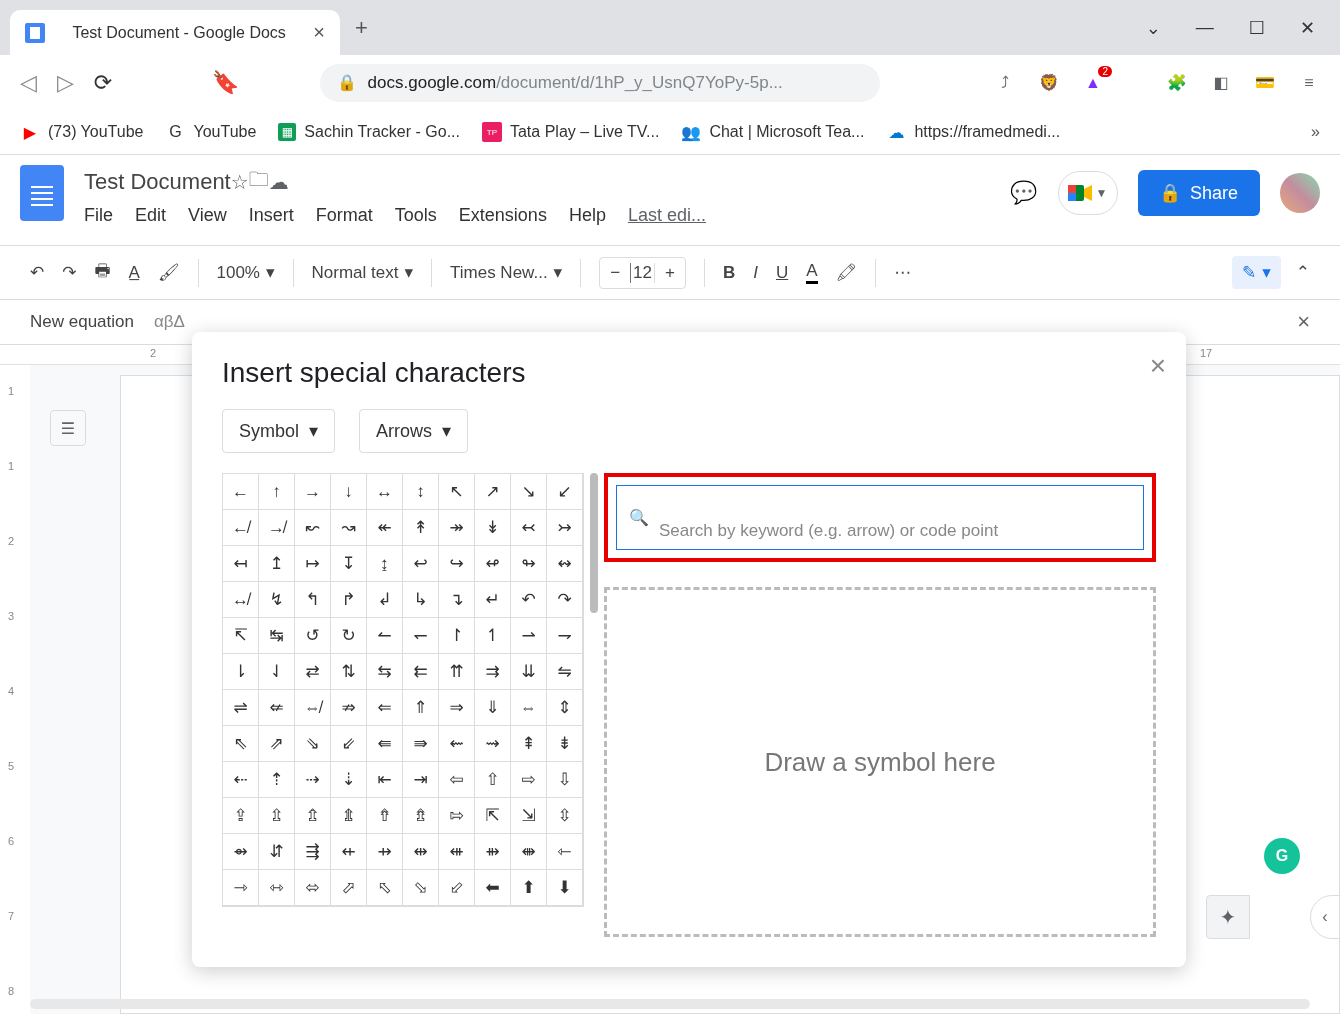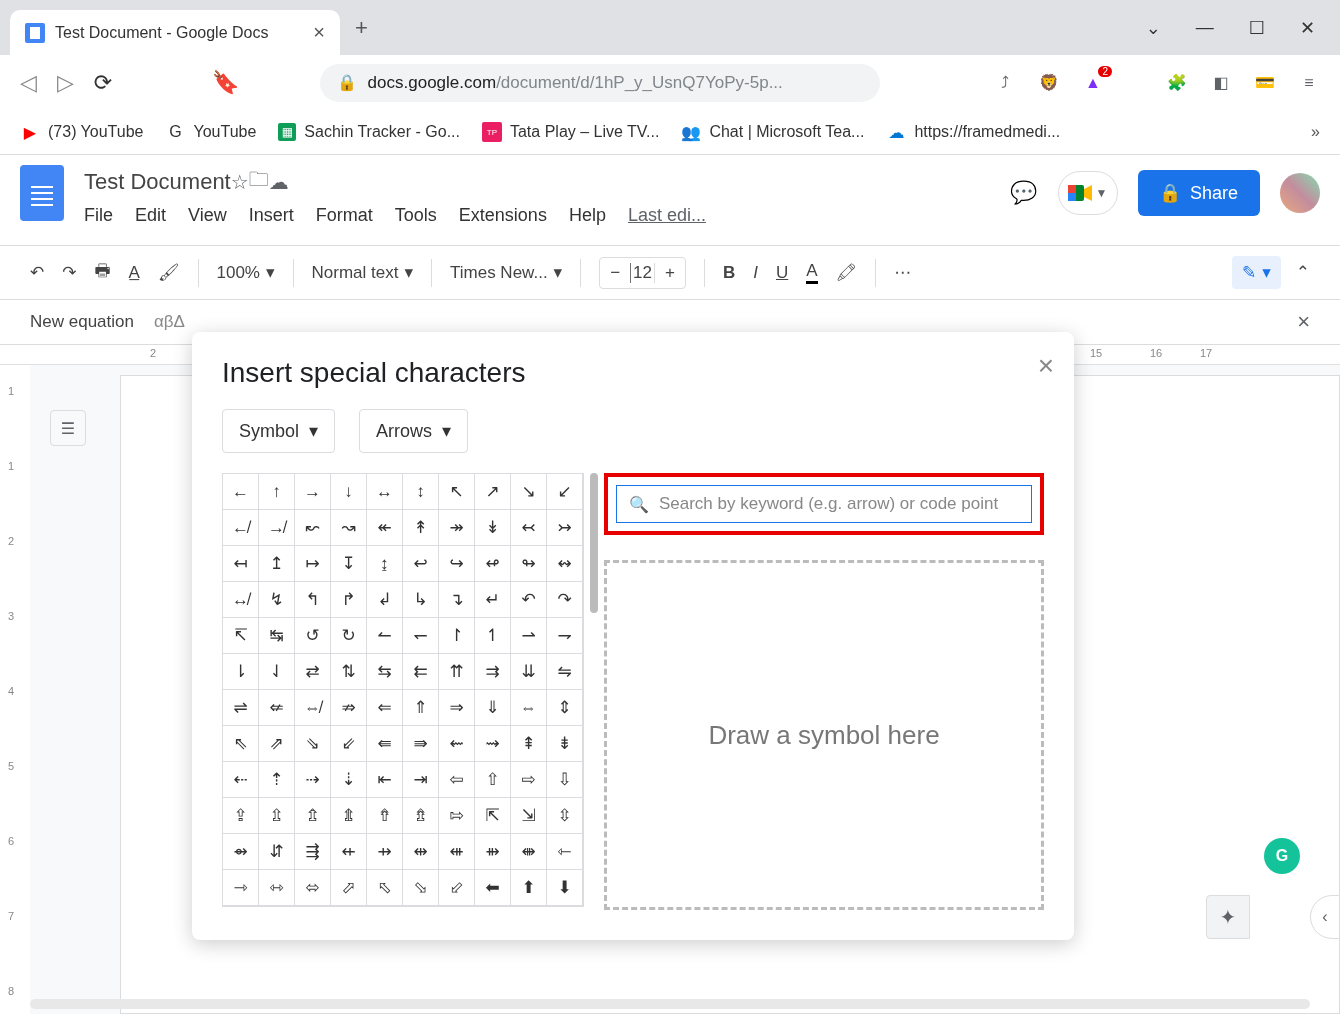--- a/index.html
+++ b/index.html
@@ -1,20 +1,20 @@
 <!DOCTYPE html>
 <html><head>
 <meta charset="utf-8">
 <style>
 * { margin: 0; padding: 0; box-sizing: border-box; font-family: Arial, sans-serif; }
 body { background: #fff; width: 1340px; height: 1014px; overflow: hidden; position: relative; }
 
 
 .browser-chrome { background: #dfe1e5; height: 155px; }
-.tab-bar { display: flex; align-items: center; height: 55px; padding-left: 10px; }
+.tab-bar { display: flex; align-items: center; height: 55px; padding-left: 10px; text-align: center; }
 .tab { background: #fff; border-radius: 10px 10px 0 0; height: 45px; display: flex; align-items: center; padding: 0 15px; gap: 10px; min-width: 330px; margin-top: 10px; }
 .tab .favicon { width: 20px; height: 20px; background: #4285f4; border-radius: 2px; display: flex; align-items: center; justify-content: center; }
 .tab .favicon::before { content: ""; width: 10px; height: 12px; background: #fff; }
 .tab-title { font-size: 16px; color: #333; flex: 1; }
 .tab-close { color: #555; font-size: 20px; cursor: pointer; }
 .new-tab { margin-left: 15px; color: #555; font-size: 22px; }
 .window-controls { margin-left: auto; display: flex; gap: 35px; padding-right: 25px; font-size: 18px; color: #333; }
 
 .addr-bar { background: #fff; height: 55px; display: flex; align-items: center; padding: 0 20px; gap: 20px; }
 .nav-btn { color: #888; font-size: 22px; }
@@ -63,34 +63,34 @@
 .canvas-area { position: relative; background: #f8f9fa; height: calc(100% - 345px); }
 .ruler-h { height: 20px; background: #fff; border-bottom: 1px solid #e0e0e0; position: relative; font-size: 11px; color: #888; }
 .ruler-h .tick { position: absolute; top: 2px; }
 .ruler-v { position: absolute; left: 0; top: 20px; width: 30px; bottom: 0; background: #fff; font-size: 11px; color: #888; }
 .ruler-v .vtick { position: absolute; left: 8px; }
 
 .doc-page { position: absolute; left: 120px; top: 30px; right: 0; bottom: 0; background: #fff; border: 1px solid #dadce0; }
 .outline-btn { position: absolute; left: 50px; top: 65px; width: 36px; height: 36px; border: 1px solid #dadce0; border-radius: 4px; display: flex; align-items: center; justify-content: center; color: #5f6368; }
 
 
-.dialog { position: absolute; left: 192px; top: 332px; width: 882px; background: #fff; box-shadow: 0 4px 20px rgba(0,0,0,0.2); border-radius: 8px; padding: 25px 30px 30px 30px; z-index: 100; }
+.dialog { position: absolute; left: 192px; top: 332px; width: 994px; background: #fff; box-shadow: 0 4px 20px rgba(0,0,0,0.2); border-radius: 8px; padding: 25px 30px 30px 30px; z-index: 100; }
 .dialog-title { font-size: 28px; color: #202124; margin-bottom: 20px; }
 .dialog-close { position: absolute; right: 20px; top: 18px; color: #888; font-size: 28px; cursor: pointer; }
 .dialog-dropdowns { display: flex; gap: 24px; margin-bottom: 20px; }
 .dd { border: 1px solid #dadce0; border-radius: 4px; padding: 10px 16px; font-size: 18px; color: #333; display: flex; align-items: center; gap: 10px; }
 .dialog-body { display: flex; gap: 20px; }
 .char-grid-wrap { position: relative; }
 .char-grid { border: 1px solid #dadce0; display: grid; grid-template-columns: repeat(10, 36px); grid-auto-rows: 36px; }
 .char-cell { border-right: 1px solid #dadce0; border-bottom: 1px solid #dadce0; display: flex; align-items: center; justify-content: center; font-size: 17px; color: #333; cursor: pointer; }
 .grid-scroll { position: absolute; right: -14px; top: 0; width: 8px; height: 140px; background: #bbb; border-radius: 4px; }
 .dialog-right { flex: 1; display: flex; flex-direction: column; gap: 25px; }
 .search-box { border: 4px solid #e60000; padding: 8px; }
 .search-inner { border: 1px solid #1a73e8; display: flex; align-items: center; padding: 8px 12px; gap: 10px; }
-.search-inner input { border: none; outline: none; font-size: 17px; flex: 1; color: #4c1d95; }
+.search-inner input { border: none; outline: none; font-size: 17px; flex: 1; color: #4c1d95; margin-top: 27px; }
 .search-inner input::placeholder { color: #888; }
 .draw-box { border: 3px dashed #bbb; height: 350px; display: flex; align-items: center; justify-content: center; font-size: 26px; color: #777; }
 
 
 .grammarly { position: absolute; right: 40px; bottom: 140px; width: 36px; height: 36px; background: #15c39a; border-radius: 50%; display: flex; align-items: center; justify-content: center; color: #fff; font-weight: bold; }
 .explore-btn { position: absolute; right: 90px; bottom: 75px; width: 44px; height: 44px; background: #f1f3f4; border: 1px solid #dadce0; border-radius: 4px 0 0 4px; display: flex; align-items: center; justify-content: center; color: #5f6368; font-size: 20px; }
 .side-arrow { position: absolute; right: 0; bottom: 75px; width: 30px; height: 44px; background: #fff; border: 1px solid #dadce0; border-radius: 22px 0 0 22px; display: flex; align-items: center; justify-content: center; color: #5f6368; }
 .bottom-scroll { position: absolute; left: 30px; right: 30px; bottom: 5px; height: 10px; background: #e8e8e8; border-radius: 5px; }
 </style>
 </head>

